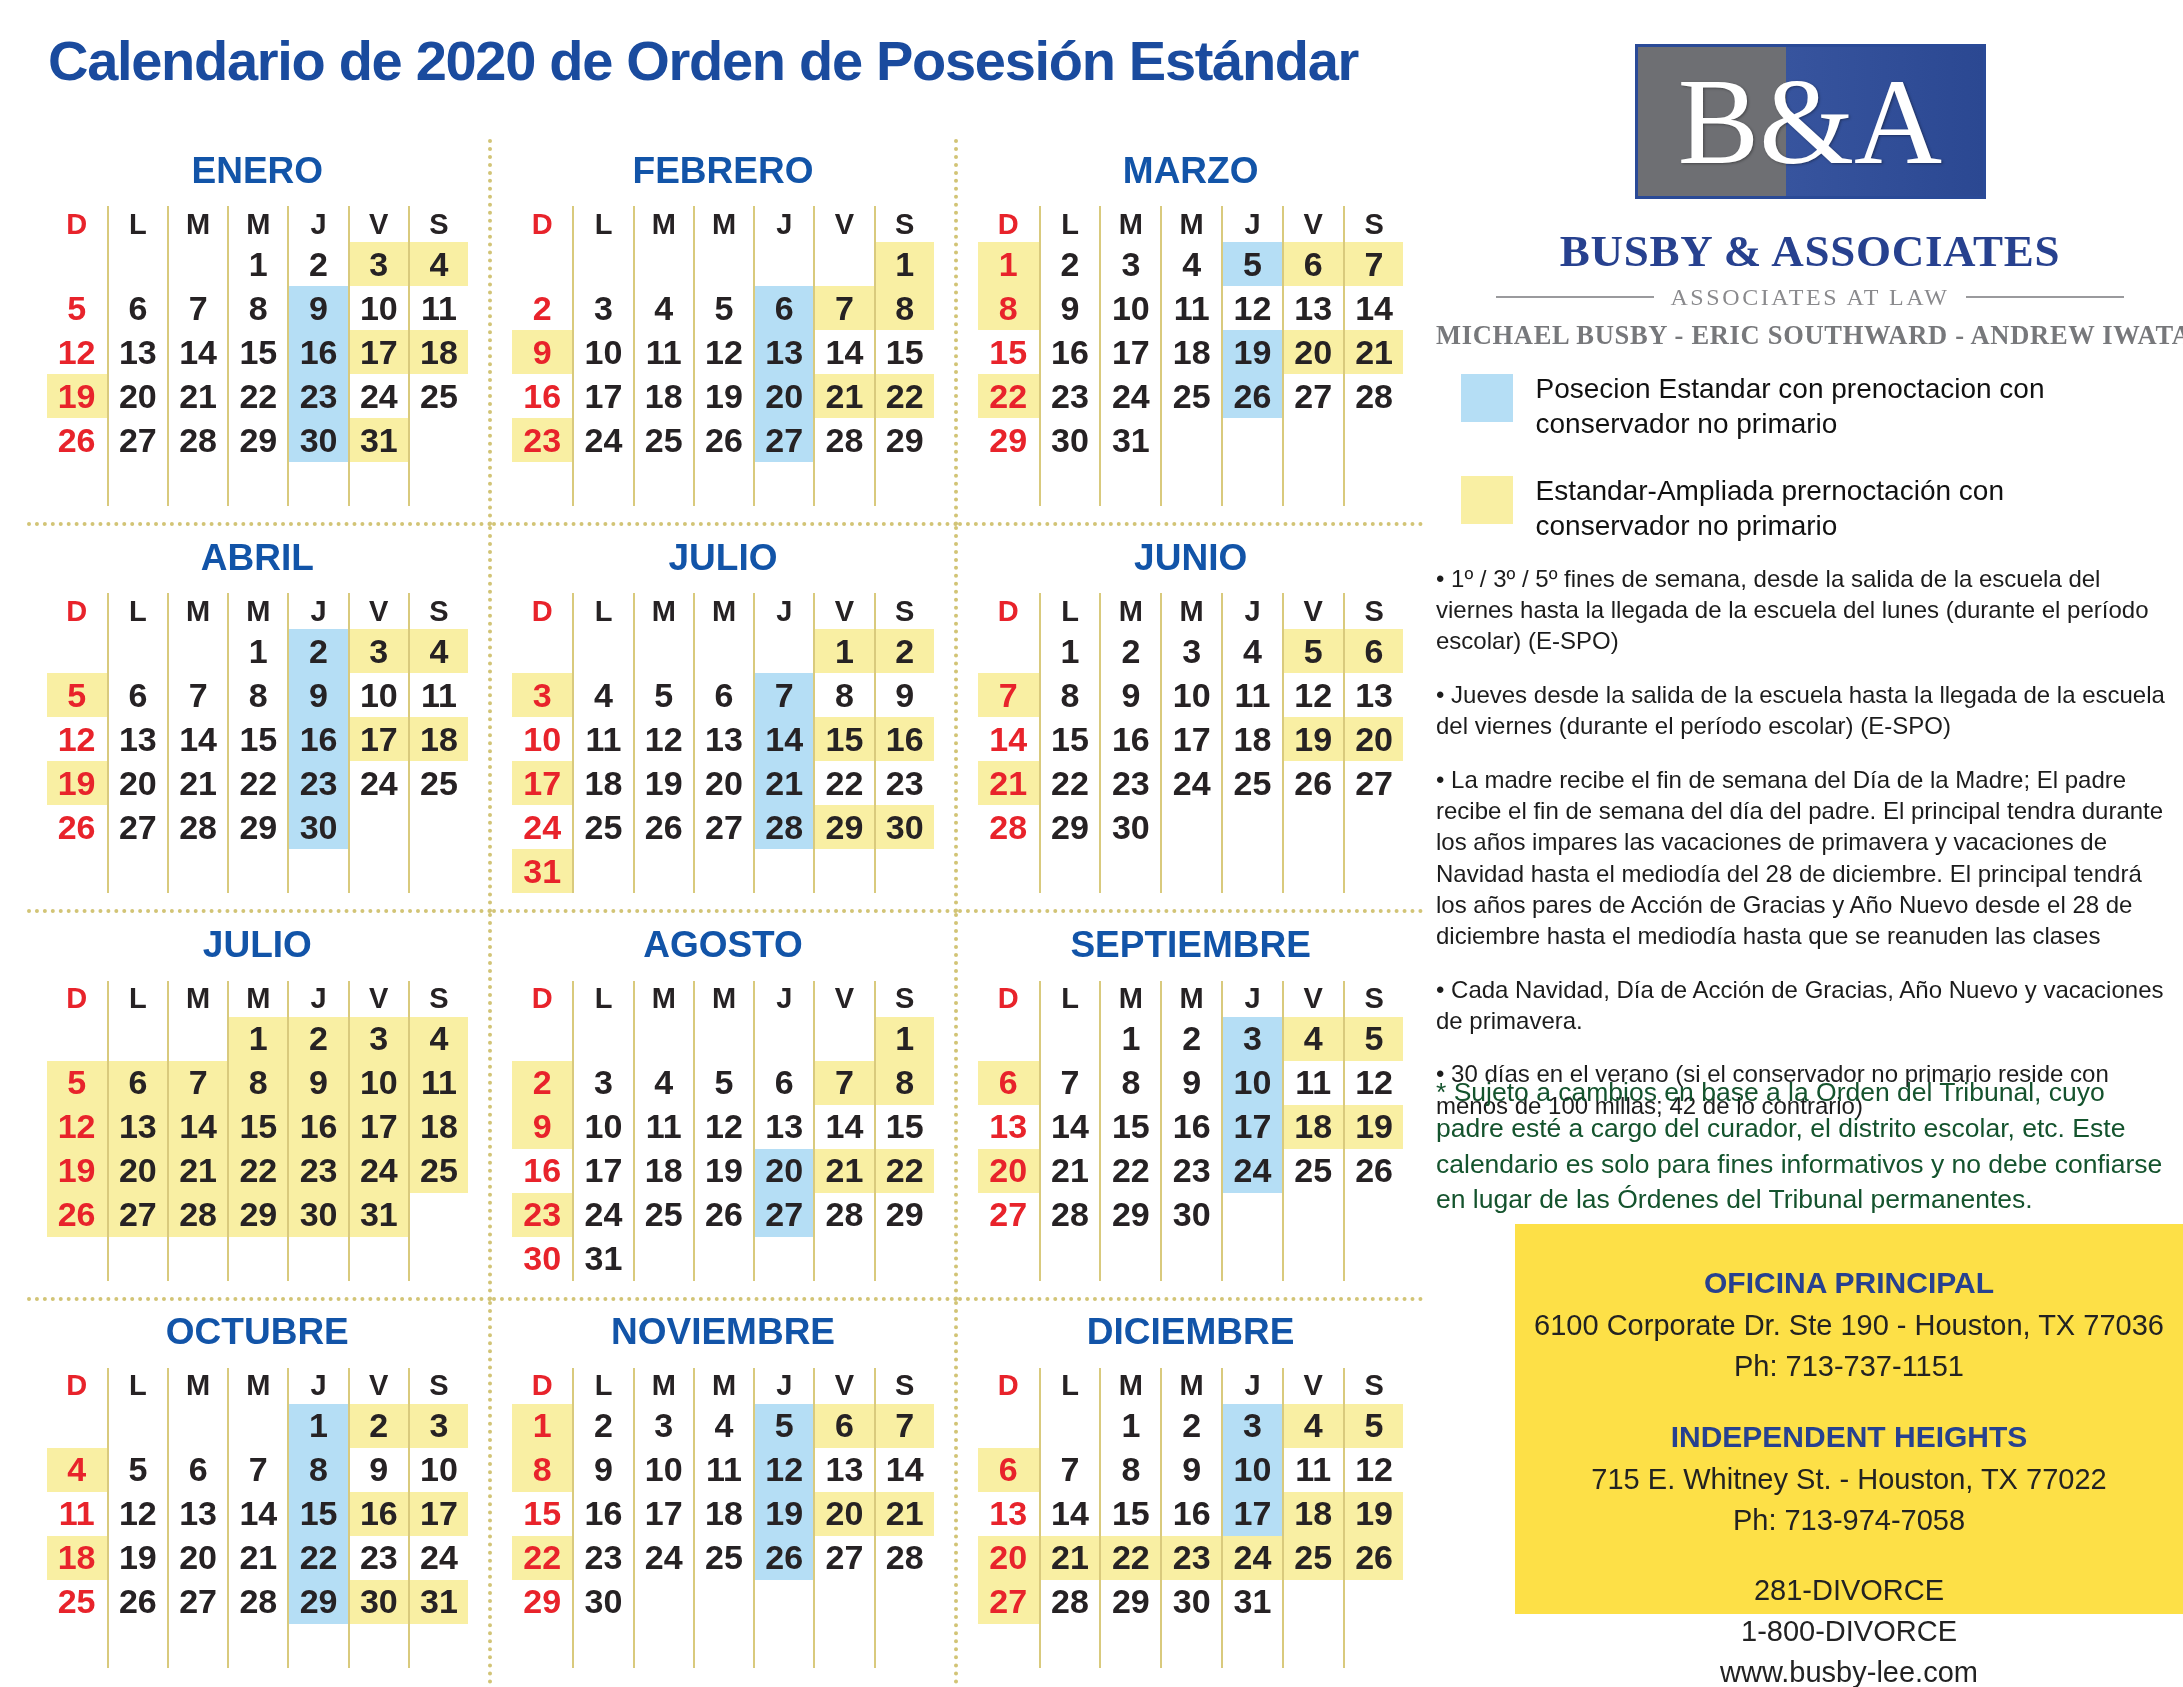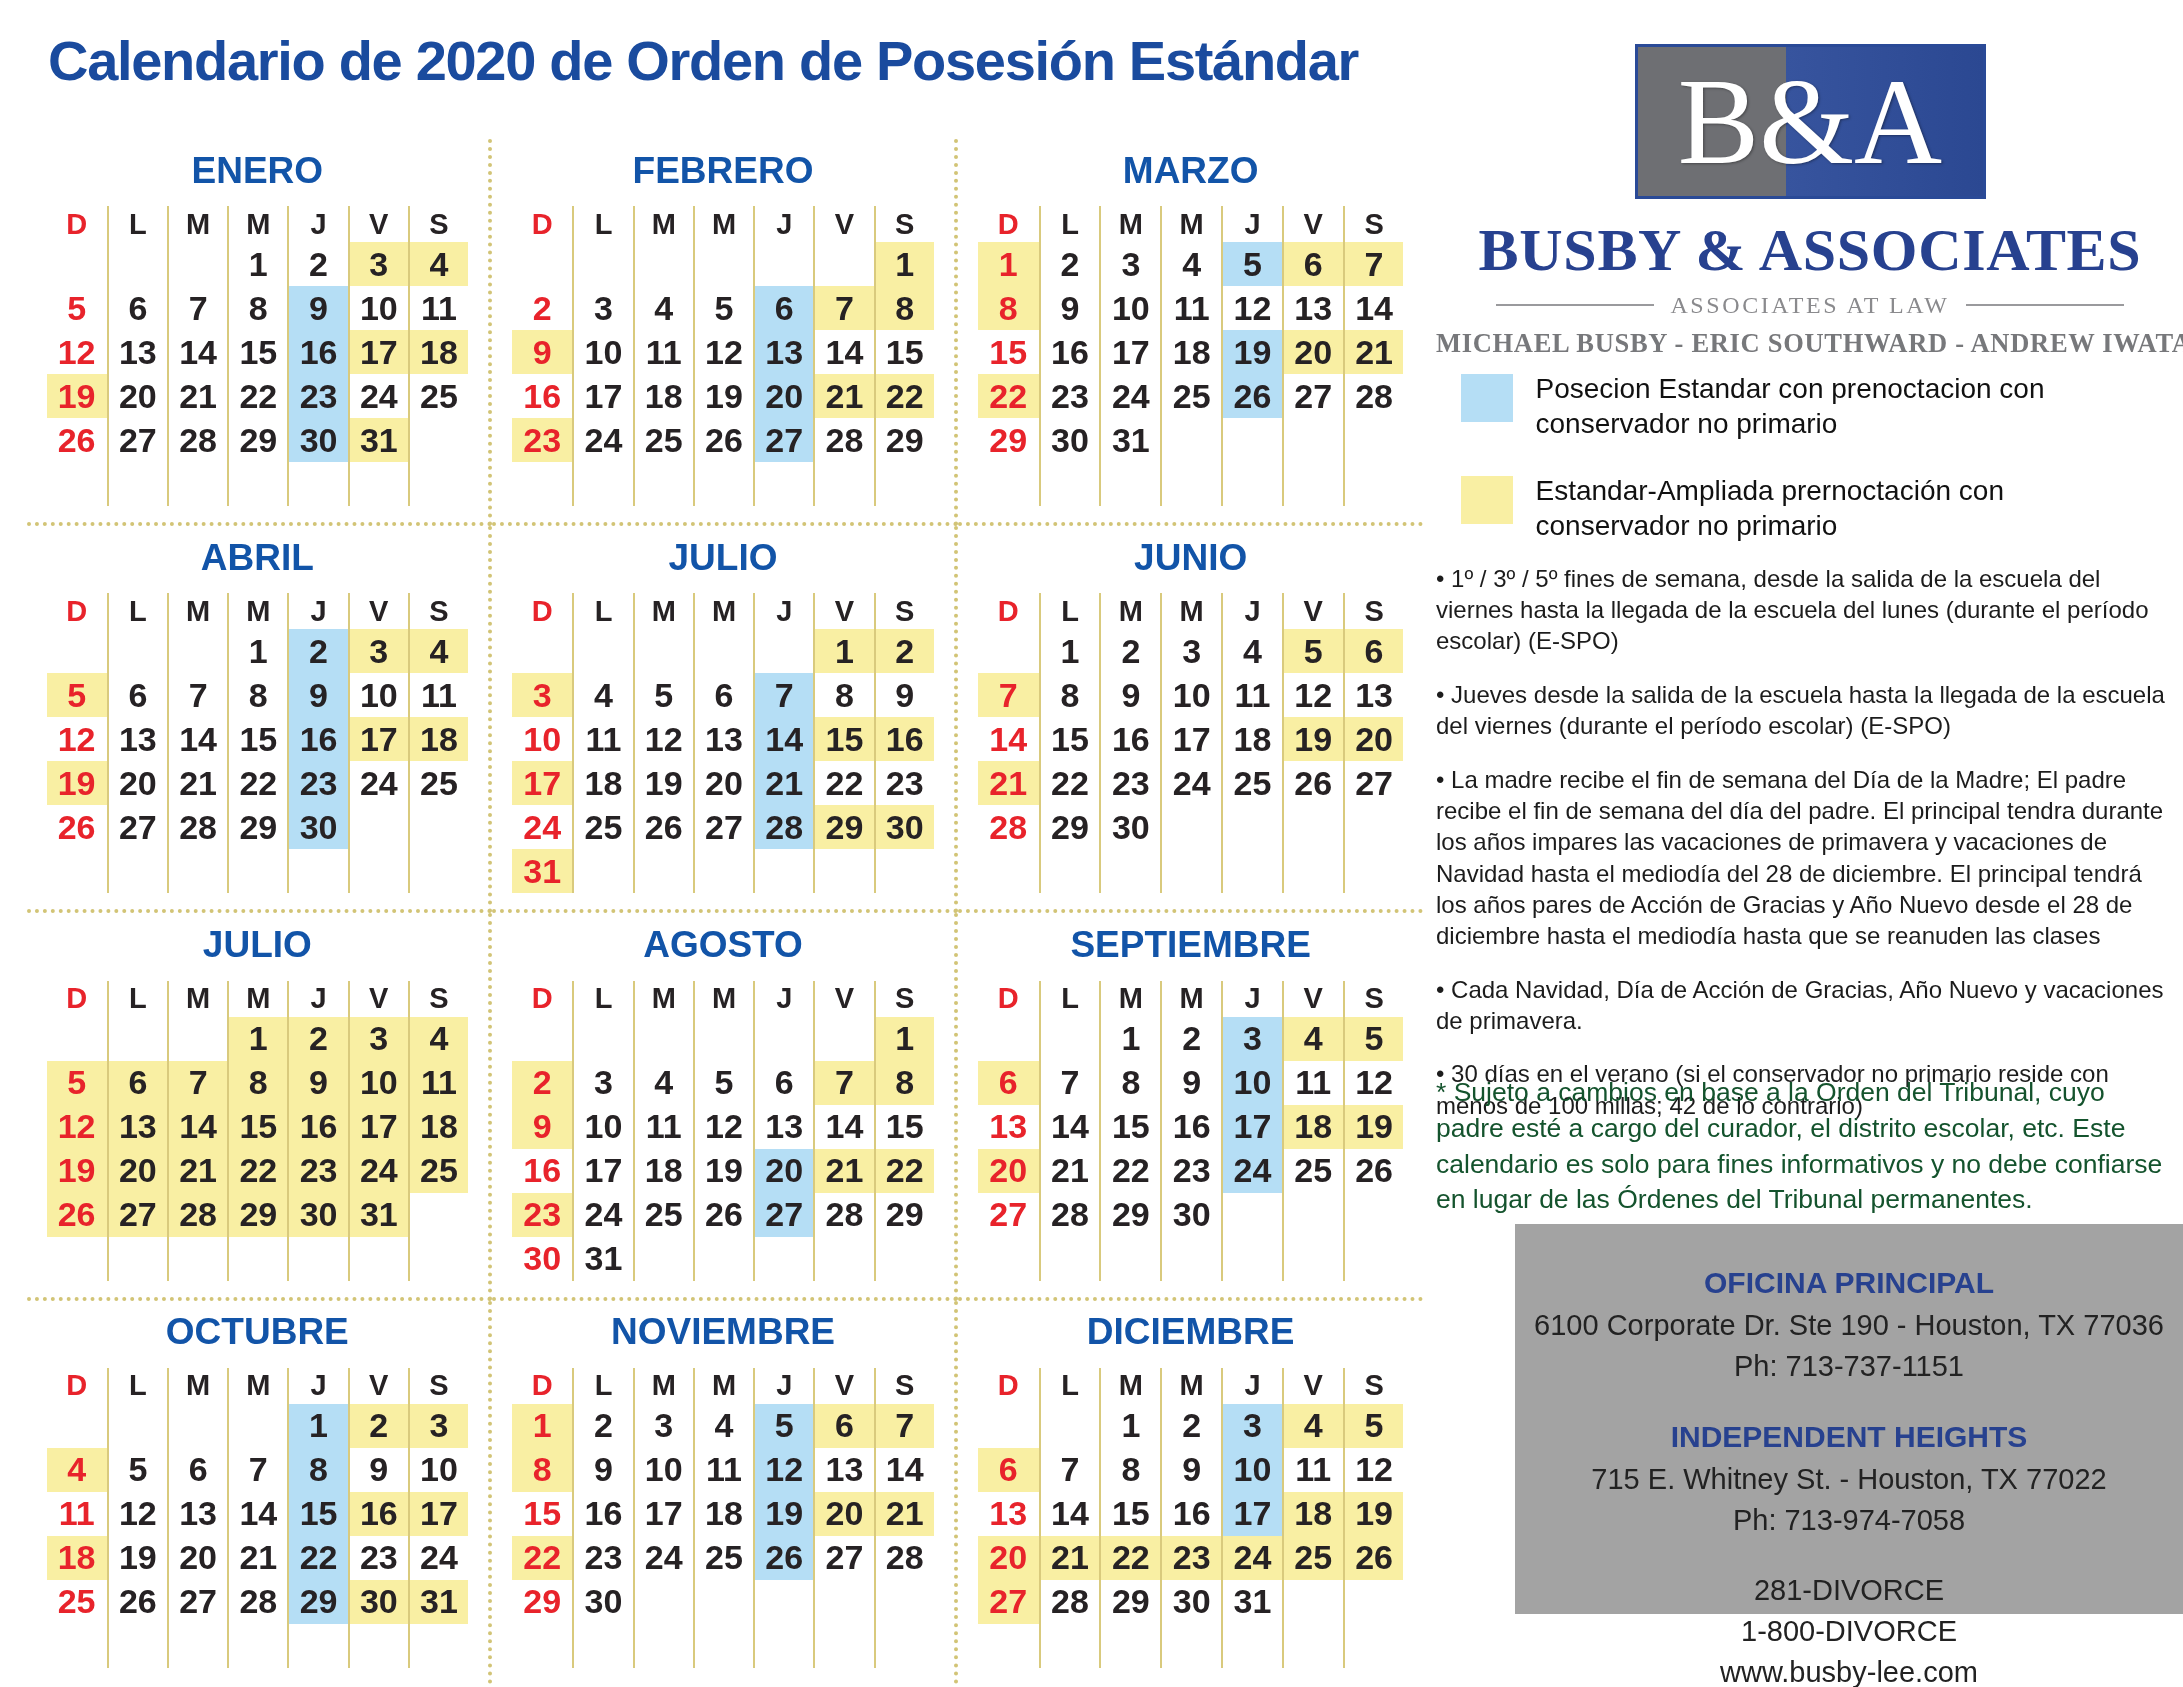--- a/index.html
+++ b/index.html
@@ -77,23 +77,23 @@
     border:3.3px solid #2a4a97;
     background:linear-gradient(90deg,#6e6f73 0%,#6e6f73 43%,#37549e 43%,#2b4892 100%);
     display:flex;align-items:center;justify-content:center;
   }
   .logo-monogram{
     font-family:"Liberation Serif", serif;
     font-size:122px;color:#ffffff;line-height:1;
     text-shadow:1.3px 1.3px 2.6px rgba(0,0,0,.35);
   }
   .firm-name{
-    margin-top:17px;
+    margin-top:26px;
     font-family:"Liberation Serif", serif;
-    font-size:60px;font-weight:bold;color:var(--logo-blue);
+    font-size:45px;font-weight:bold;color:var(--logo-blue);
     letter-spacing:0.7px;white-space:nowrap;
   }
   .tagline-row{
     margin-top:6.6px;
     display:flex;align-items:center;gap:16px;
     padding:0 60px;
   }
   .tagline-row .rule{flex:1;height:2.6px;background:#9a9a9d;}
   .tagline{
     font-family:"Liberation Serif", serif;
@@ -110,21 +110,21 @@
   .swatch{width:52px;height:48px;flex:0 0 auto;margin-top:2.6px;}
   .legend-label{font-size:28px;line-height:1.25;color:#111111;}
   .notes{position:absolute;top:523px;left:0;width:741px;}
   .note{font-size:24px;line-height:1.3;color:#1c1c1c;margin-bottom:22.5px;}
   .disclaimer{
     position:absolute;top:1035px;left:0;width:741px;
     font-size:26.5px;line-height:1.35;color:#14532d;
   }
   .contact-box{
     position:absolute;top:1184px;left:79px;width:668px;height:390px;
-    background:#a3a3a3;
+    background:#fde047;
     text-align:center;
     padding-top:38px;
     font-size:29px;line-height:1.42;color:#222222;
   }
   .office-title{color:var(--logo-blue);font-weight:bold;font-size:30px;}
   .contact-gap{height:29px;}
 </style>
 </head>
 <body>
 

